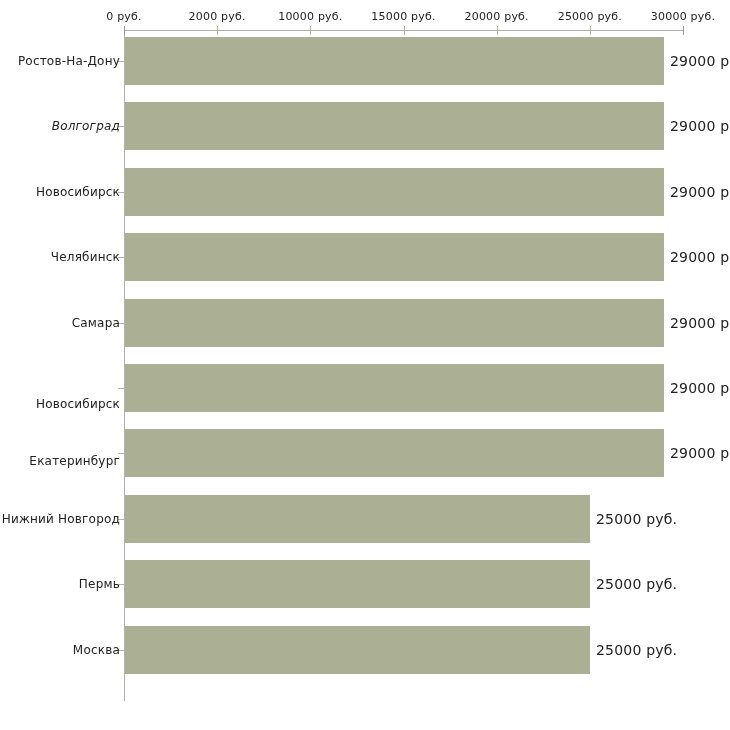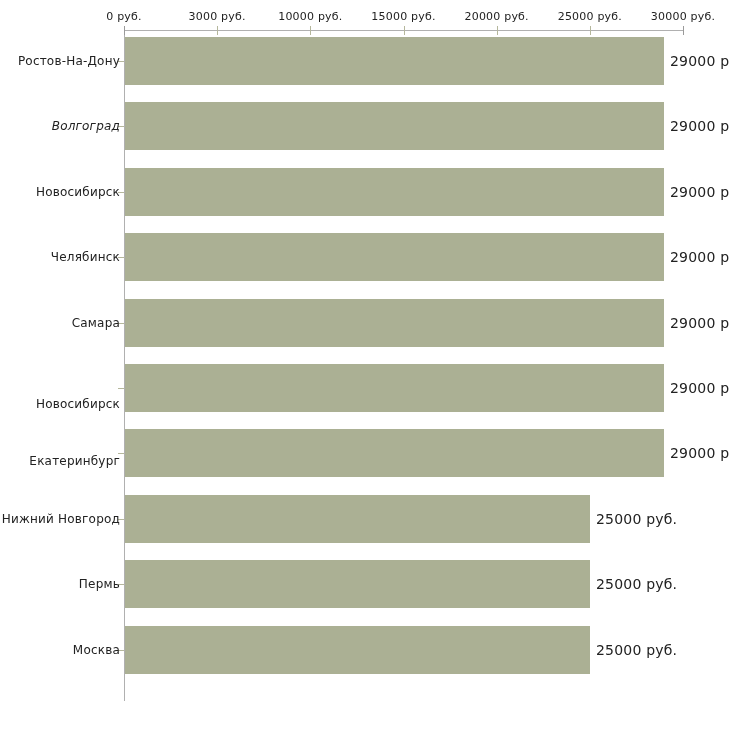--- a/index.html
+++ b/index.html
@@ -118,21 +118,21 @@
         <div class="x-tick end-tick" style="left: 124px;"></div>
         <div class="x-tick" style="left: 217.167px;"></div>
         <div class="x-tick" style="left: 310.333px;"></div>
         <div class="x-tick" style="left: 403.5px;"></div>
         <div class="x-tick" style="left: 496.667px;"></div>
         <div class="x-tick" style="left: 589.833px;"></div>
         <div class="x-tick end-tick" style="left: 683px;"></div>
       </div>
     <div id="x-tick-labels">
         <div class="x-tick-label" style="left: 124px;">0 руб.</div>
-        <div class="x-tick-label" style="left: 217.167px;">3000 руб.</div>
+        <div class="x-tick-label" style="left: 217.167px;">2000 руб.</div>
         <div class="x-tick-label" style="left: 310.333px;">10000 руб.</div>
         <div class="x-tick-label" style="left: 403.5px;">15000 руб.</div>
         <div class="x-tick-label" style="left: 496.667px;">20000 руб.</div>
         <div class="x-tick-label" style="left: 589.833px;">25000 руб.</div>
         <div class="x-tick-label" style="left: 683px;">30000 руб.</div>
       </div>
 
     <div id="y-ticks">
         <div class="y-tick" style="top: 61px;"></div>
         <div class="y-tick" style="top: 126px;"></div>

